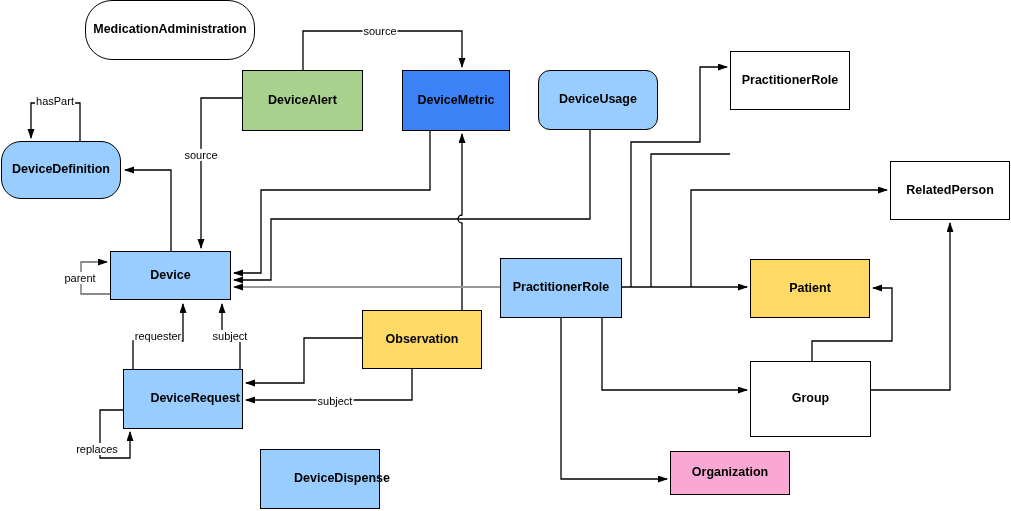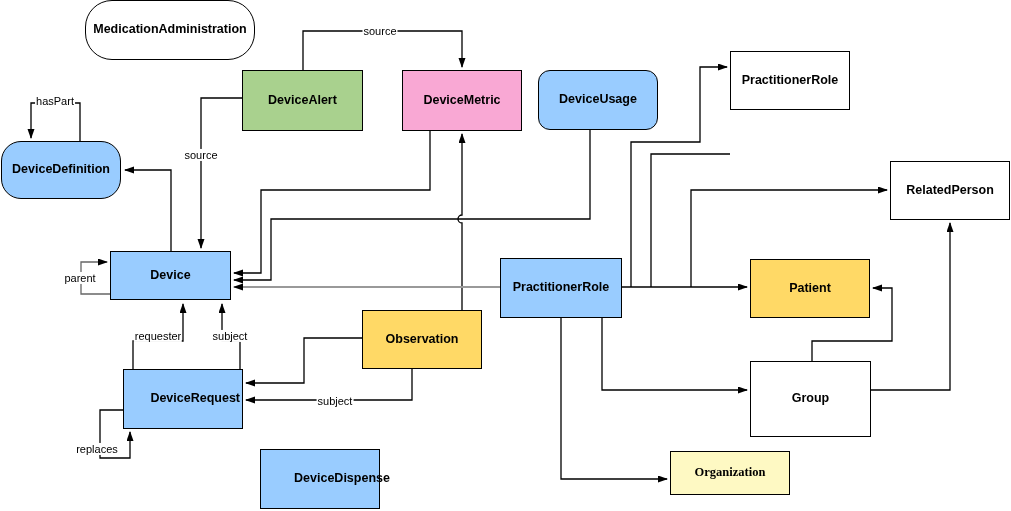--- a/index.html
+++ b/index.html
@@ -70,21 +70,21 @@
         <path d="M812,361 L812,341 L892,341 L892,288 L873,288" fill="none" stroke="#000000" stroke-width="1.3" marker-end="url(#arr)"></path>
         <path d="M871,390 L950,390 L950,223" fill="none" stroke="#000000" stroke-width="1.3" marker-end="url(#arr)"></path>
       </g>
   </svg>
 <div class="node" style="left: 85px; top: 0px; width: 170px; height: 60px; background: rgb(255, 255, 255); border-radius: 27px;">
       <span class="node-label">MedicationAdministration</span>
     </div>
     <div class="node" style="left: 242px; top: 70px; width: 121px; height: 61px; background: rgb(169, 209, 142);">
       <span class="node-label">DeviceAlert</span>
     </div>
-    <div class="node" style="left: 402px; top: 70px; width: 120px; height: 61px; background: #f9a8d4;">
+    <div class="node" style="left: 402px; top: 70px; width: 108px; height: 61px; background: #3b82f6;">
       <span class="node-label">DeviceMetric</span>
     </div>
     <div class="node" style="left: 538px; top: 70px; width: 120px; height: 60px; background: rgb(153, 204, 255); border-radius: 12px;">
       <span class="node-label">DeviceUsage</span>
     </div>
     <div class="node" style="left: 730px; top: 51px; width: 120px; height: 59px; background: rgb(255, 255, 255);">
       <span class="node-label">PractitionerRole</span>
     </div>
     <div class="node" style="left: 890px; top: 161px; width: 120px; height: 59px; background: rgb(255, 255, 255);">
       <span class="node-label">RelatedPerson</span>
@@ -103,21 +103,21 @@
     </div>
     <div class="node" style="left: 362px; top: 310px; width: 120px; height: 59px; background: rgb(255, 217, 102);">
       <span class="node-label">Observation</span>
     </div>
     <div class="node" style="left: 123px; top: 369px; width: 120px; height: 60px; background: rgb(153, 204, 255); justify-content: flex-end;">
       <span class="node-label">DeviceRequest</span>
     </div>
     <div class="node" style="left: 750px; top: 361px; width: 121px; height: 76px; background: rgb(255, 255, 255);">
       <span class="node-label">Group</span>
     </div>
-    <div class="node" style="left: 670px; top: 451px; width: 120px; height: 44px; background: #fef9c3; font-family: Liberation Serif, serif;">
+    <div class="node" style="left: 670px; top: 451px; width: 120px; height: 44px; background: #f9a8d4;">
       <span class="node-label">Organization</span>
     </div>
     <div class="node" style="left: 260px; top: 449px; width: 120px; height: 60px; background: rgb(153, 204, 255); padding-left: 44px;">
       <span class="node-label">DeviceDispense</span>
     </div>
     <span class="edge-label" style="left: 55px; top: 101px;">hasPart</span>
     <span class="edge-label" style="left: 201px; top: 155px;">source</span>
     <span class="edge-label" style="left: 380px; top: 31px;">source</span>
     <span class="edge-label" style="left: 80px; top: 278px;">parent</span>
     <span class="edge-label" style="left: 158px; top: 336px;">requester</span>

